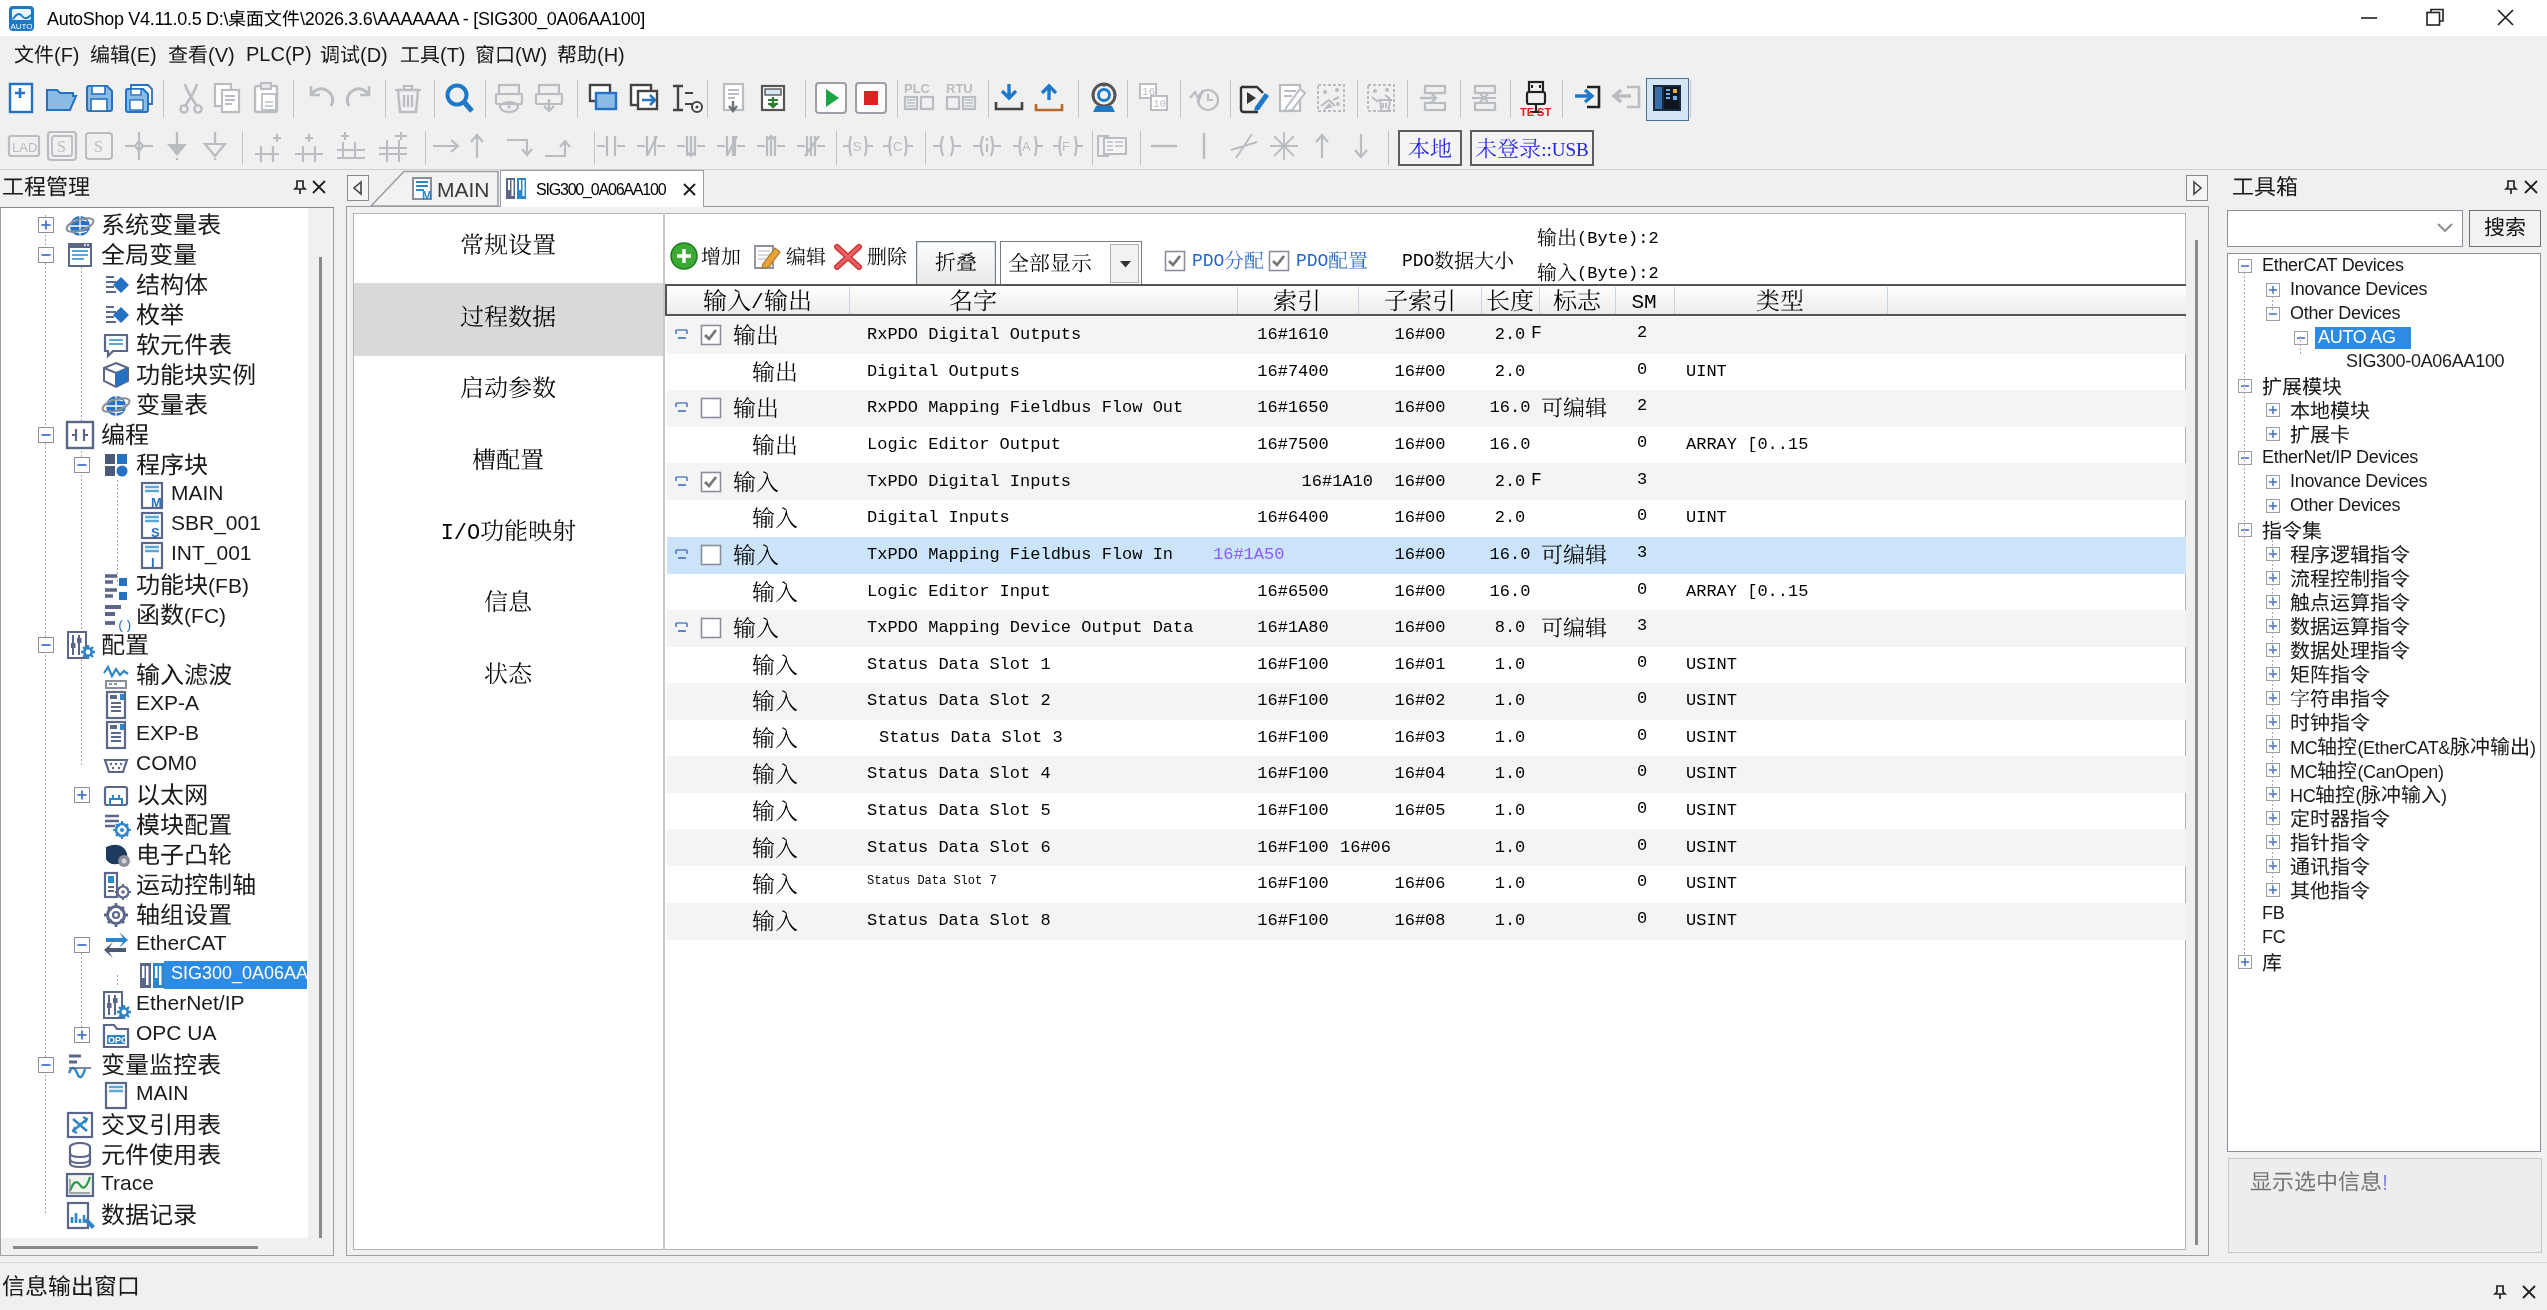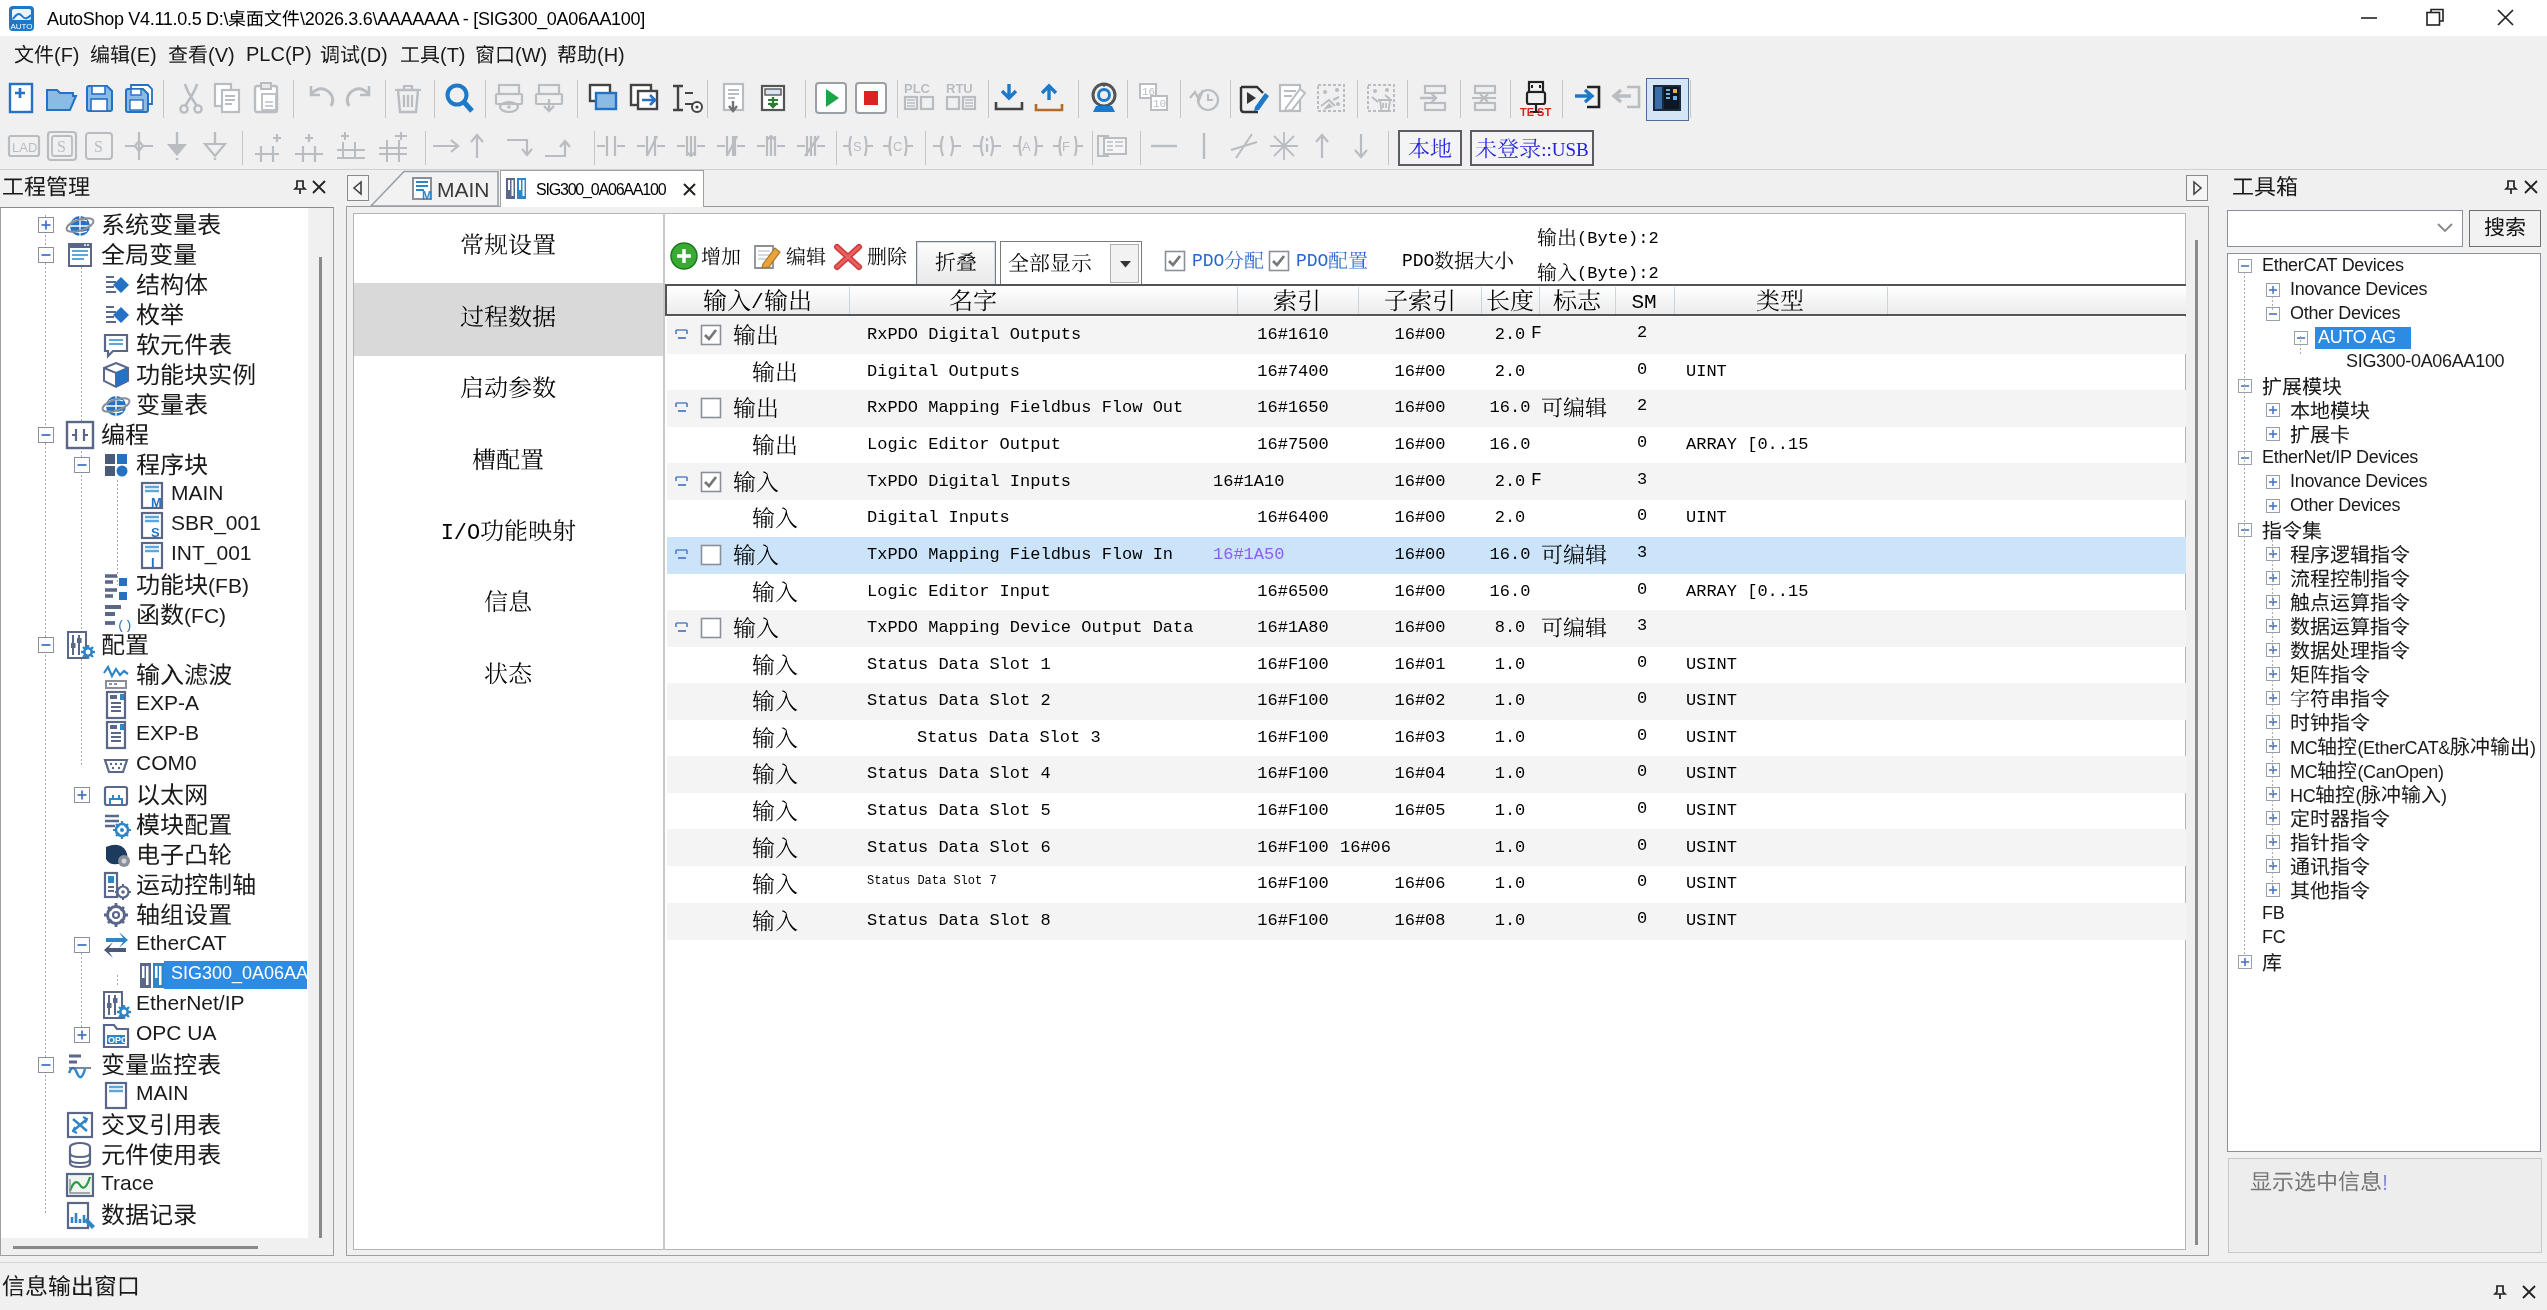--- a/index.html
+++ b/index.html
@@ -1356,21 +1356,21 @@
     <rect x="0.5" y="0.5" width="19" height="19" fill="#fff" stroke="#8a8f9a" stroke-width="1.6"></rect>
     <path d="M4 10 L8 14 L15 5" fill="none" stroke="#777" stroke-width="2.8"></path>
   </svg>
 <div class="a " style="left:733px;top:470px;font-size:23px;line-height:24px;white-space:nowrap;"><svg style="height:23.9px;vertical-align:-3.6px;" viewBox="0 -89 200 104">
       <g transform="scale(1,-1)" fill="#000">
         <use href="#m8f93" x="0"></use>
         <use href="#m5165" x="100"></use>
       </g>
     </svg></div>
 <div class="a mono tt" style="left:867px;top:472px;font-size:17px;color:#000">TxPDO Digital Inputs</div>
-<div class="a mono" style="left:1213px;top:472px;width:160px;text-align:left;font-size:17px;color:#000">16#1A10</div>
+<div class="a mono" style="left:1213px;top:472px;width:160px;text-align:right;font-size:17px;color:#000">16#1A10</div>
 <div class="a mono" style="left:1340px;top:472px;width:160px;text-align:center;font-size:17px;color:#000">16#00</div>
 <div class="a mono" style="left:1430px;top:472px;width:160px;text-align:center;font-size:17px;color:#000">2.0</div>
 <div class="a mono" style="left:1531px;top:470px;font-size:18px;color:#000">F</div>
 <div class="a mono" style="left:1602px;top:470px;width:80px;text-align:center;font-size:17px;color:#000">3</div>
 <div class="a " style="left:752px;top:506px;font-size:23px;line-height:24px;white-space:nowrap;"><svg style="height:23.9px;vertical-align:-3.6px;" viewBox="0 -89 200 104">
       <g transform="scale(1,-1)" fill="#000">
         <use href="#m8f93" x="0"></use>
         <use href="#m5165" x="100"></use>
       </g>
     </svg></div>
@@ -1468,21 +1468,21 @@
 <div class="a mono" style="left:1340px;top:691px;width:160px;text-align:center;font-size:17px;color:#000">16#02</div>
 <div class="a mono" style="left:1430px;top:691px;width:160px;text-align:center;font-size:17px;color:#000">1.0</div>
 <div class="a mono" style="left:1602px;top:689px;width:80px;text-align:center;font-size:17px;color:#000">0</div>
 <div class="a mono tt" style="left:1686px;top:691px;font-size:17px;color:#000">USINT</div>
 <div class="a " style="left:752px;top:726px;font-size:23px;line-height:24px;white-space:nowrap;"><svg style="height:23.9px;vertical-align:-3.6px;" viewBox="0 -89 200 104">
       <g transform="scale(1,-1)" fill="#000">
         <use href="#m8f93" x="0"></use>
         <use href="#m5165" x="100"></use>
       </g>
     </svg></div>
-<div class="a mono tt" style="left:917px;top:728px;font-size:17px;color:#000">Status Data Slot 3</div>
+<div class="a mono tt" style="left:879px;top:728px;font-size:17px;color:#000">Status Data Slot 3</div>
 <div class="a mono" style="left:1213px;top:728px;width:160px;text-align:center;font-size:17px;color:#000">16#F100</div>
 <div class="a mono" style="left:1340px;top:728px;width:160px;text-align:center;font-size:17px;color:#000">16#03</div>
 <div class="a mono" style="left:1430px;top:728px;width:160px;text-align:center;font-size:17px;color:#000">1.0</div>
 <div class="a mono" style="left:1602px;top:726px;width:80px;text-align:center;font-size:17px;color:#000">0</div>
 <div class="a mono tt" style="left:1686px;top:728px;font-size:17px;color:#000">USINT</div>
 <div class="a" style="left:667px;top:756px;width:1519px;height:37px;background:#f4f4f4"></div>
 <div class="a " style="left:752px;top:762px;font-size:23px;line-height:24px;white-space:nowrap;"><svg style="height:23.9px;vertical-align:-3.6px;" viewBox="0 -89 200 104">
       <g transform="scale(1,-1)" fill="#000">
         <use href="#m8f93" x="0"></use>
         <use href="#m5165" x="100"></use>

